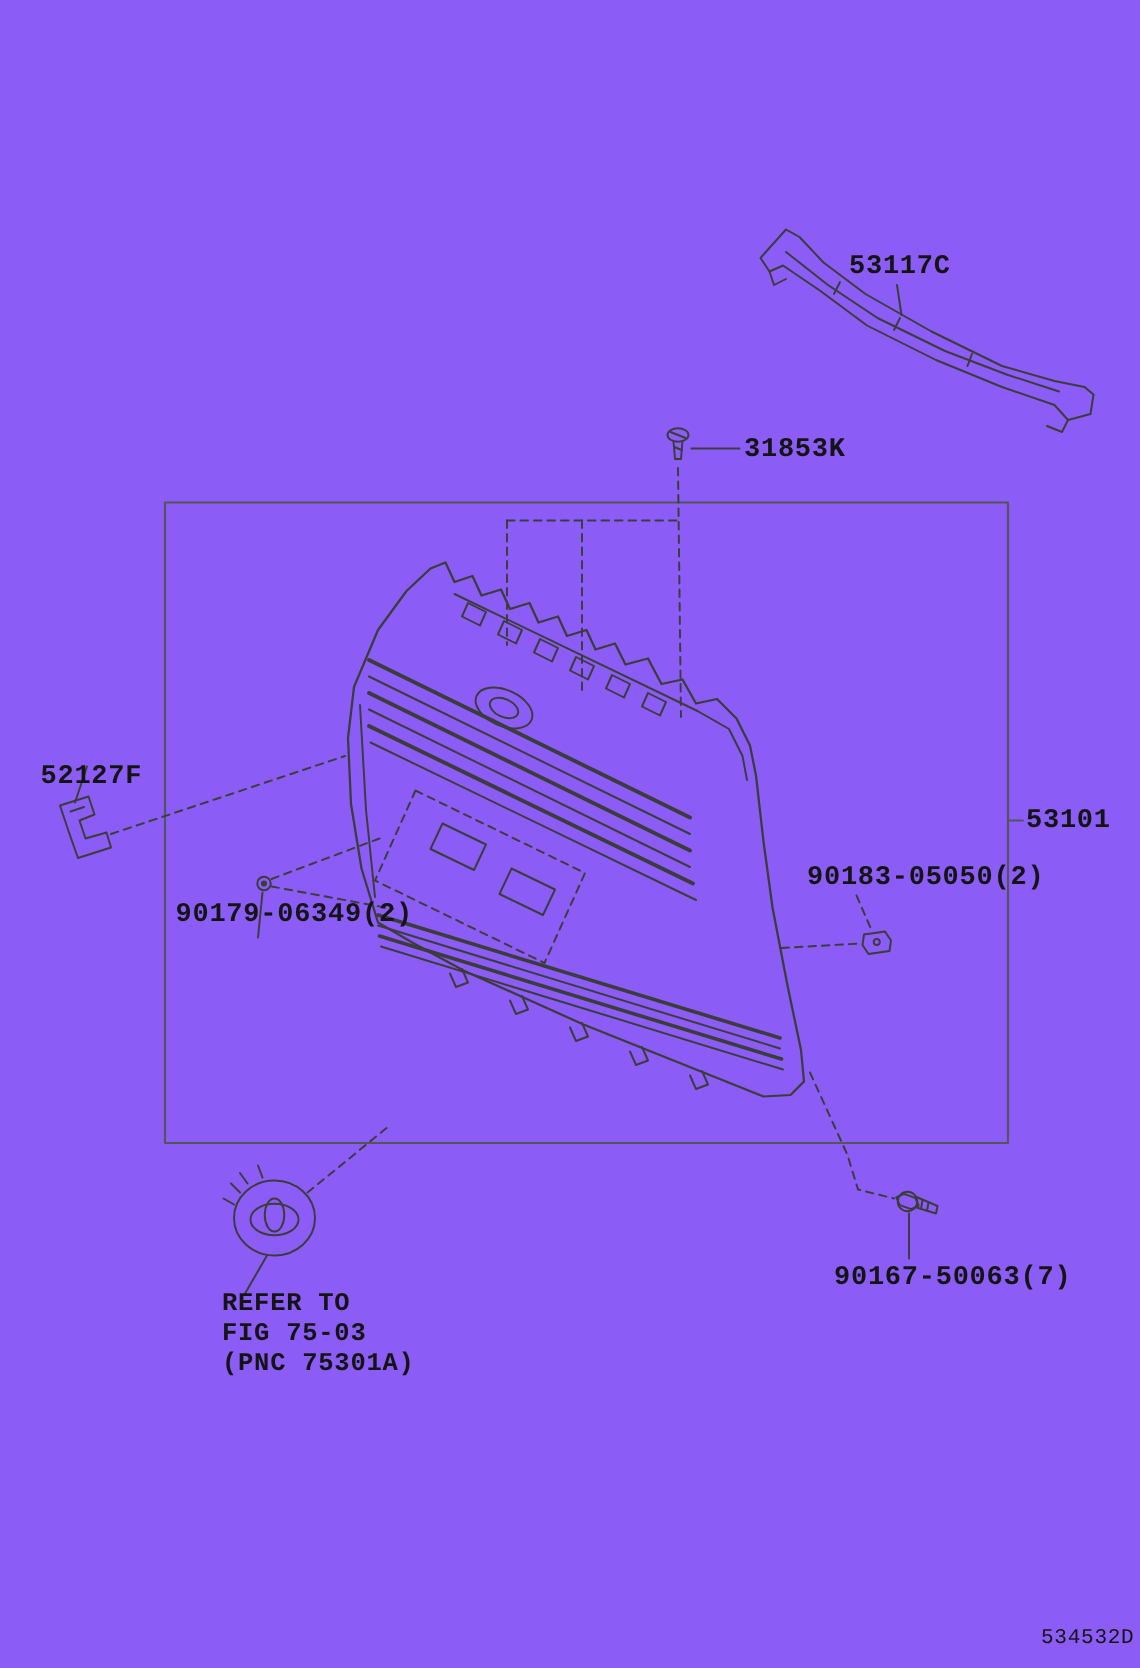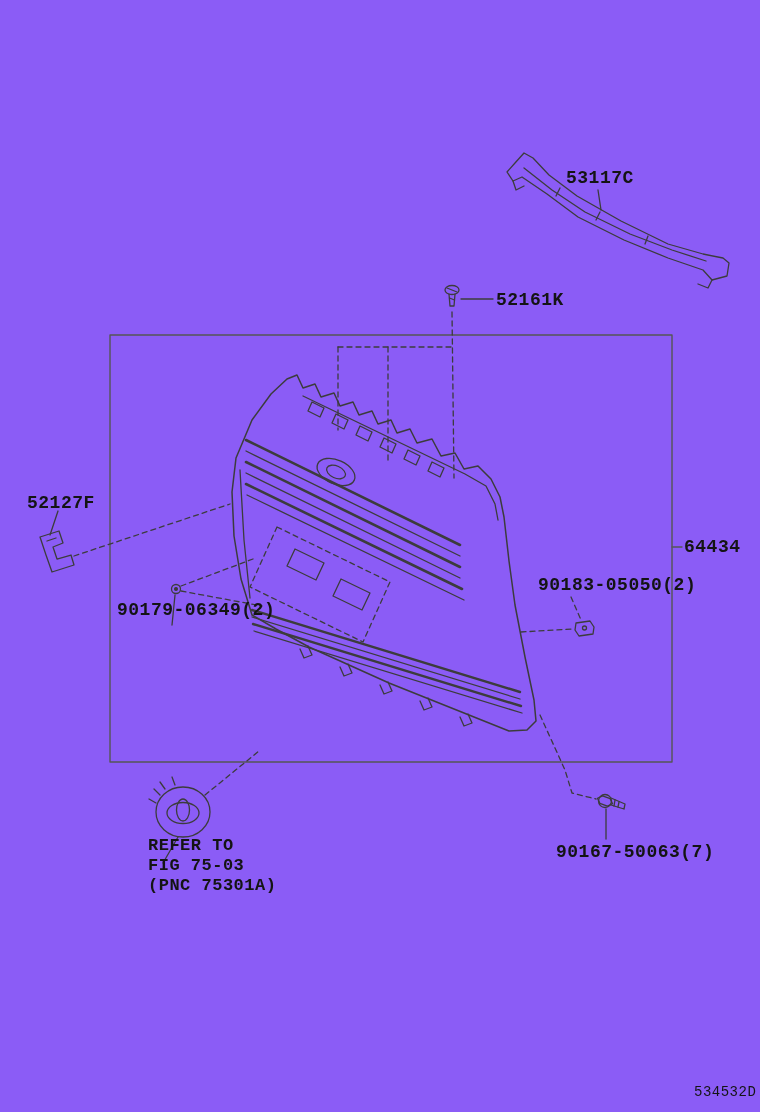--- a/index.html
+++ b/index.html
@@ -21,21 +21,21 @@
     letter-spacing:0.5px;
   }
   .note-line{
     font-weight:bold;
     font-size:17px;
     line-height:20px;
     color:#141414;
     white-space:nowrap;
     letter-spacing:0.5px;
   }
-  .note-block{position:absolute;left:148px;top:836px;font-family:Liberation Mono, monospace;}
+  .note-block{position:absolute;left:148px;top:860px;font-family:Liberation Mono, monospace;}
   .diagram-id{
     position:absolute;left:694px;top:1084px;
     font-weight:normal;font-size:14px;color:#141414;letter-spacing:0.5px;
   }
 </style>
 </head>
 <body>
 
 <div class="canvas">
 
@@ -151,25 +151,25 @@
       <ellipse cx="183" cy="813" rx="16" ry="10.5"></ellipse>
       <ellipse cx="183" cy="810" rx="6.5" ry="11"></ellipse>
       <path d="M160 795 l-6 -6 M156 803 l-7 -4 M165 789 l-5 -7 M175 785 l-3 -8"></path>
       <line x1="205" y1="795" x2="259" y2="751" stroke-dasharray="5 4"></line>
       <line x1="178" y1="837" x2="163" y2="863"></line>
     </g>
   </svg>
 
   <div class="plabel" style="left:566px;top:168px">53117C</div>
 
-  <div class="plabel" style="left:496px;top:290px">52161K</div>
+  <div class="plabel" style="left:496px;top:290px">31853K</div>
 
-  <div class="plabel" style="left:27px;top:493px">52127F</div>
+  <div class="plabel" style="left:27px;top:508px">52127F</div>
 
-  <div class="plabel" style="left:684px;top:537px">64434</div>
+  <div class="plabel" style="left:684px;top:537px">53101</div>
 
   <div class="plabel" style="left:538px;top:575px">90183-05050(2)</div>
 
   <div class="plabel" style="left:117px;top:600px">90179-06349(2)</div>
 
   <div class="plabel" style="left:556px;top:842px">90167-50063(7)</div>
 
   <div class="note-block">
     <div class="note-line">REFER TO</div>
     <div class="note-line">FIG 75-03</div>

